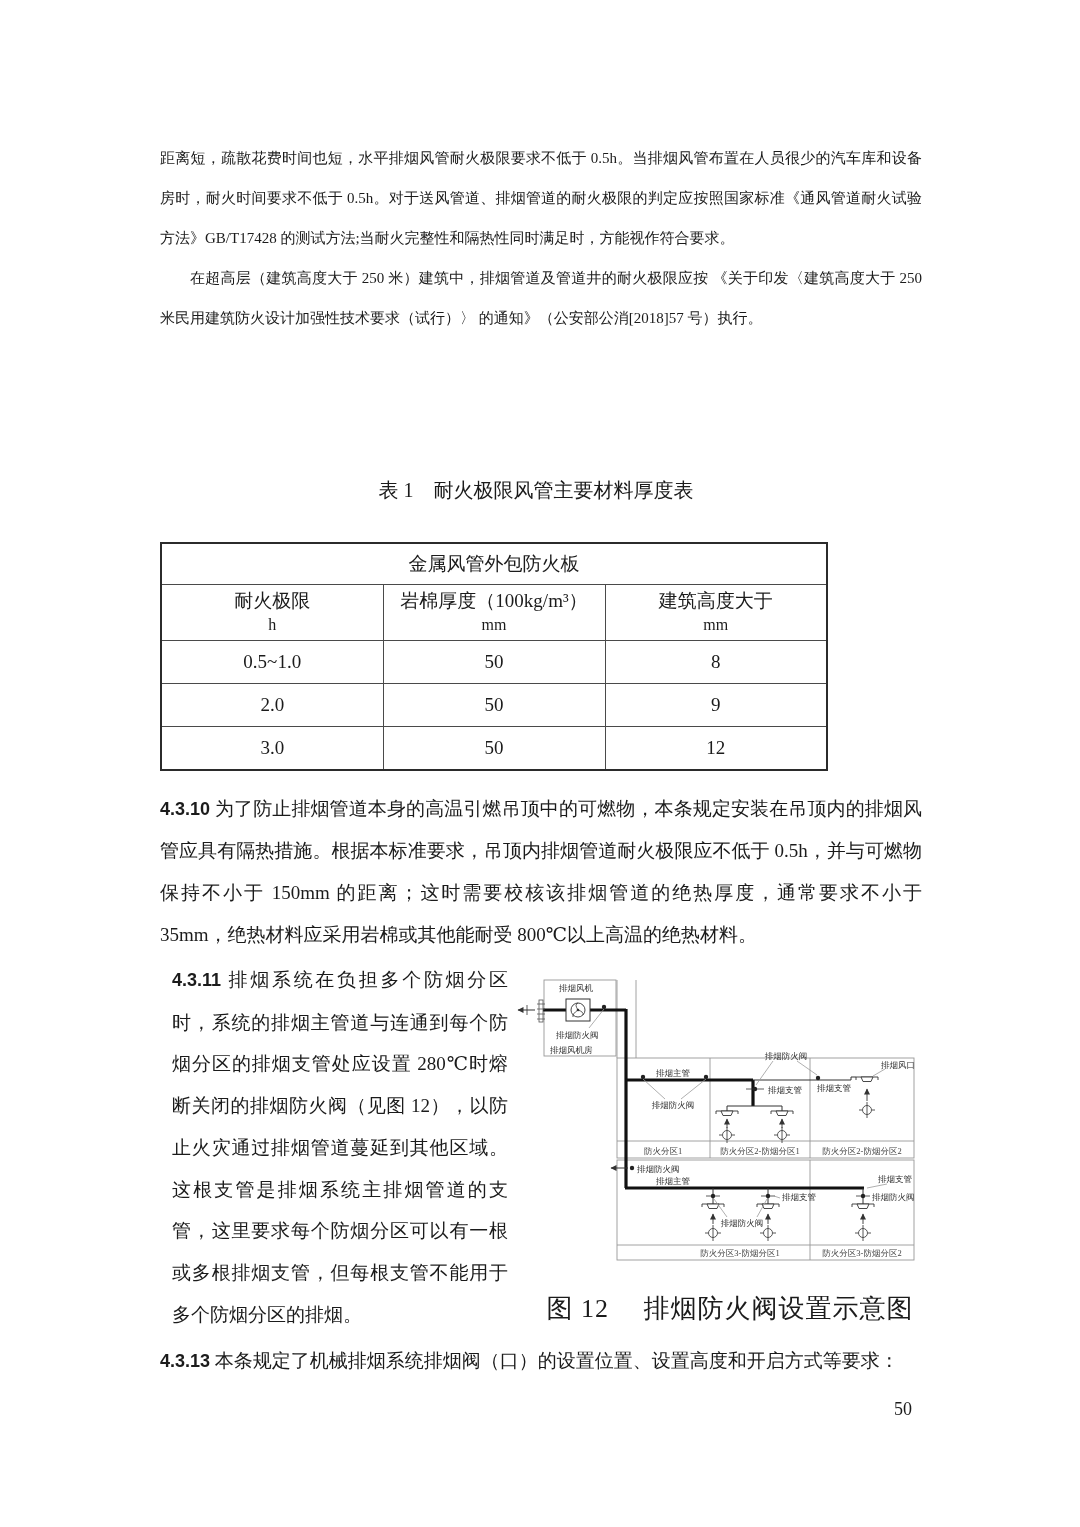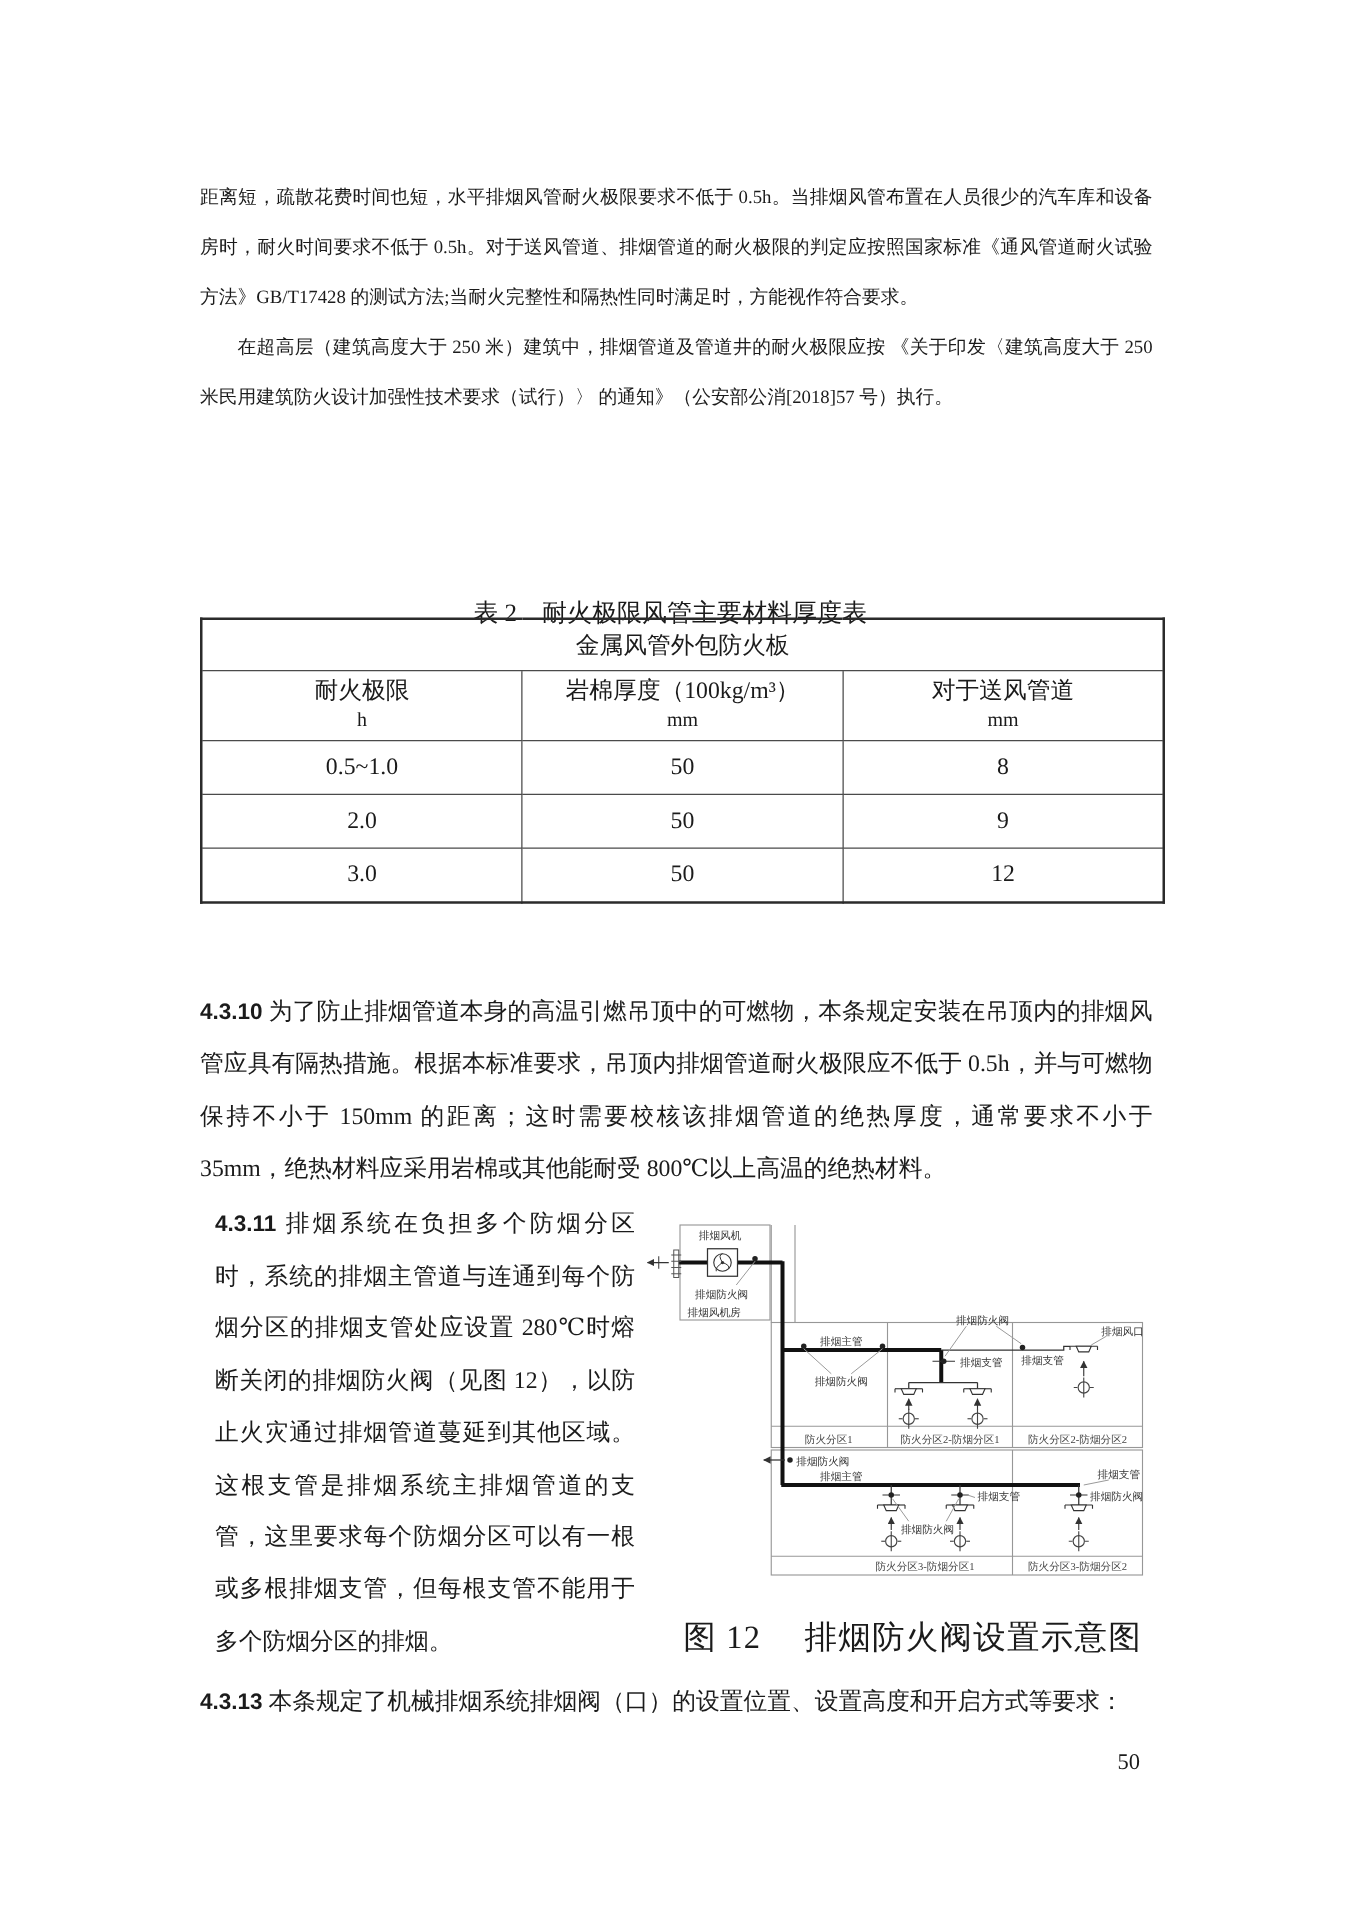--- a/index.html
+++ b/index.html
@@ -9,21 +9,21 @@
     overflow:hidden;
   }
   .abs{position:absolute;}
   
   #block-main{left:160px;top:138px;width:762px;font-size:15px;line-height:40px;text-align:justify;}
   #block-main p{margin:0;}
   .indent{text-indent:2em;}
   
   #table-title{left:160px;top:477px;width:752px;text-align:center;font-size:20px;}
   
-  #thickness-table{left:160px;top:494px;width:772px;border-collapse:collapse;table-layout:fixed;
+  #thickness-table{left:160px;top:542px;width:668px;border-collapse:collapse;table-layout:fixed;
     font-size:19px;text-align:center;border:2px solid #2b2b2b;}
   #thickness-table td,#thickness-table th{border:1px solid #4a4a4a;font-weight:normal;padding:0;}
   #thickness-table .merged{height:41px;}
   #thickness-table .hdr{height:56px;line-height:1.35;padding-left:12px;}
   #thickness-table .hdr .u{font-size:16px;display:block;}
   #thickness-table .data td{height:42px;}
   
   #block-4310{left:160px;top:788px;width:762px;font-size:19px;line-height:42px;text-align:justify;}
   .secnum{font-family:"Liberation Sans","DejaVu Sans",sans-serif;font-weight:700;font-size:18px;}
   
@@ -39,38 +39,38 @@
   #page-number{left:894px;top:1399px;font-size:18px;}
 </style>
 </head>
 <body>
 
 <div id="block-main" class="abs">
   <p>距离短，疏散花费时间也短，水平排烟风管耐火极限要求不低于 0.5h。当排烟风管布置在人员很少的汽车库和设备房时，耐火时间要求不低于 0.5h。对于送风管道、排烟管道的耐火极限的判定应按照国家标准《通风管道耐火试验方法》GB/T17428 的测试方法;当耐火完整性和隔热性同时满足时，方能视作符合要求。</p>
   <p class="indent">在超高层（建筑高度大于 250 米）建筑中，排烟管道及管道井的耐火极限应按 《关于印发〈建筑高度大于 250 米民用建筑防火设计加强性技术要求（试行）〉 的通知》（公安部公消[2018]57 号）执行。</p>
 </div>
 
-<div id="table-title" class="abs">表 2　耐火极限风管主要材料厚度表</div>
+<div id="table-title" class="abs">表 1　耐火极限风管主要材料厚度表</div>
 
 <table id="thickness-table" class="abs">
   <tbody>
       <tr class="merged">
     <td colspan="3">金属风管外包防火板</td>
   </tr>
   <tr class="hdr">
     <td>
       <span>耐火极限</span>
       <span class="u">h</span>
     </td>
     <td>
       <span>岩棉厚度（100kg/m³）</span>
       <span class="u">mm</span>
     </td>
     <td>
-      <span>对于送风管道</span>
+      <span>建筑高度大于</span>
       <span class="u">mm</span>
     </td>
   </tr>
   <tr class="data">
     <td>0.5~1.0</td>
     <td>50</td>
     <td>8</td>
   </tr>
   <tr class="data">
     <td>2.0</td>

